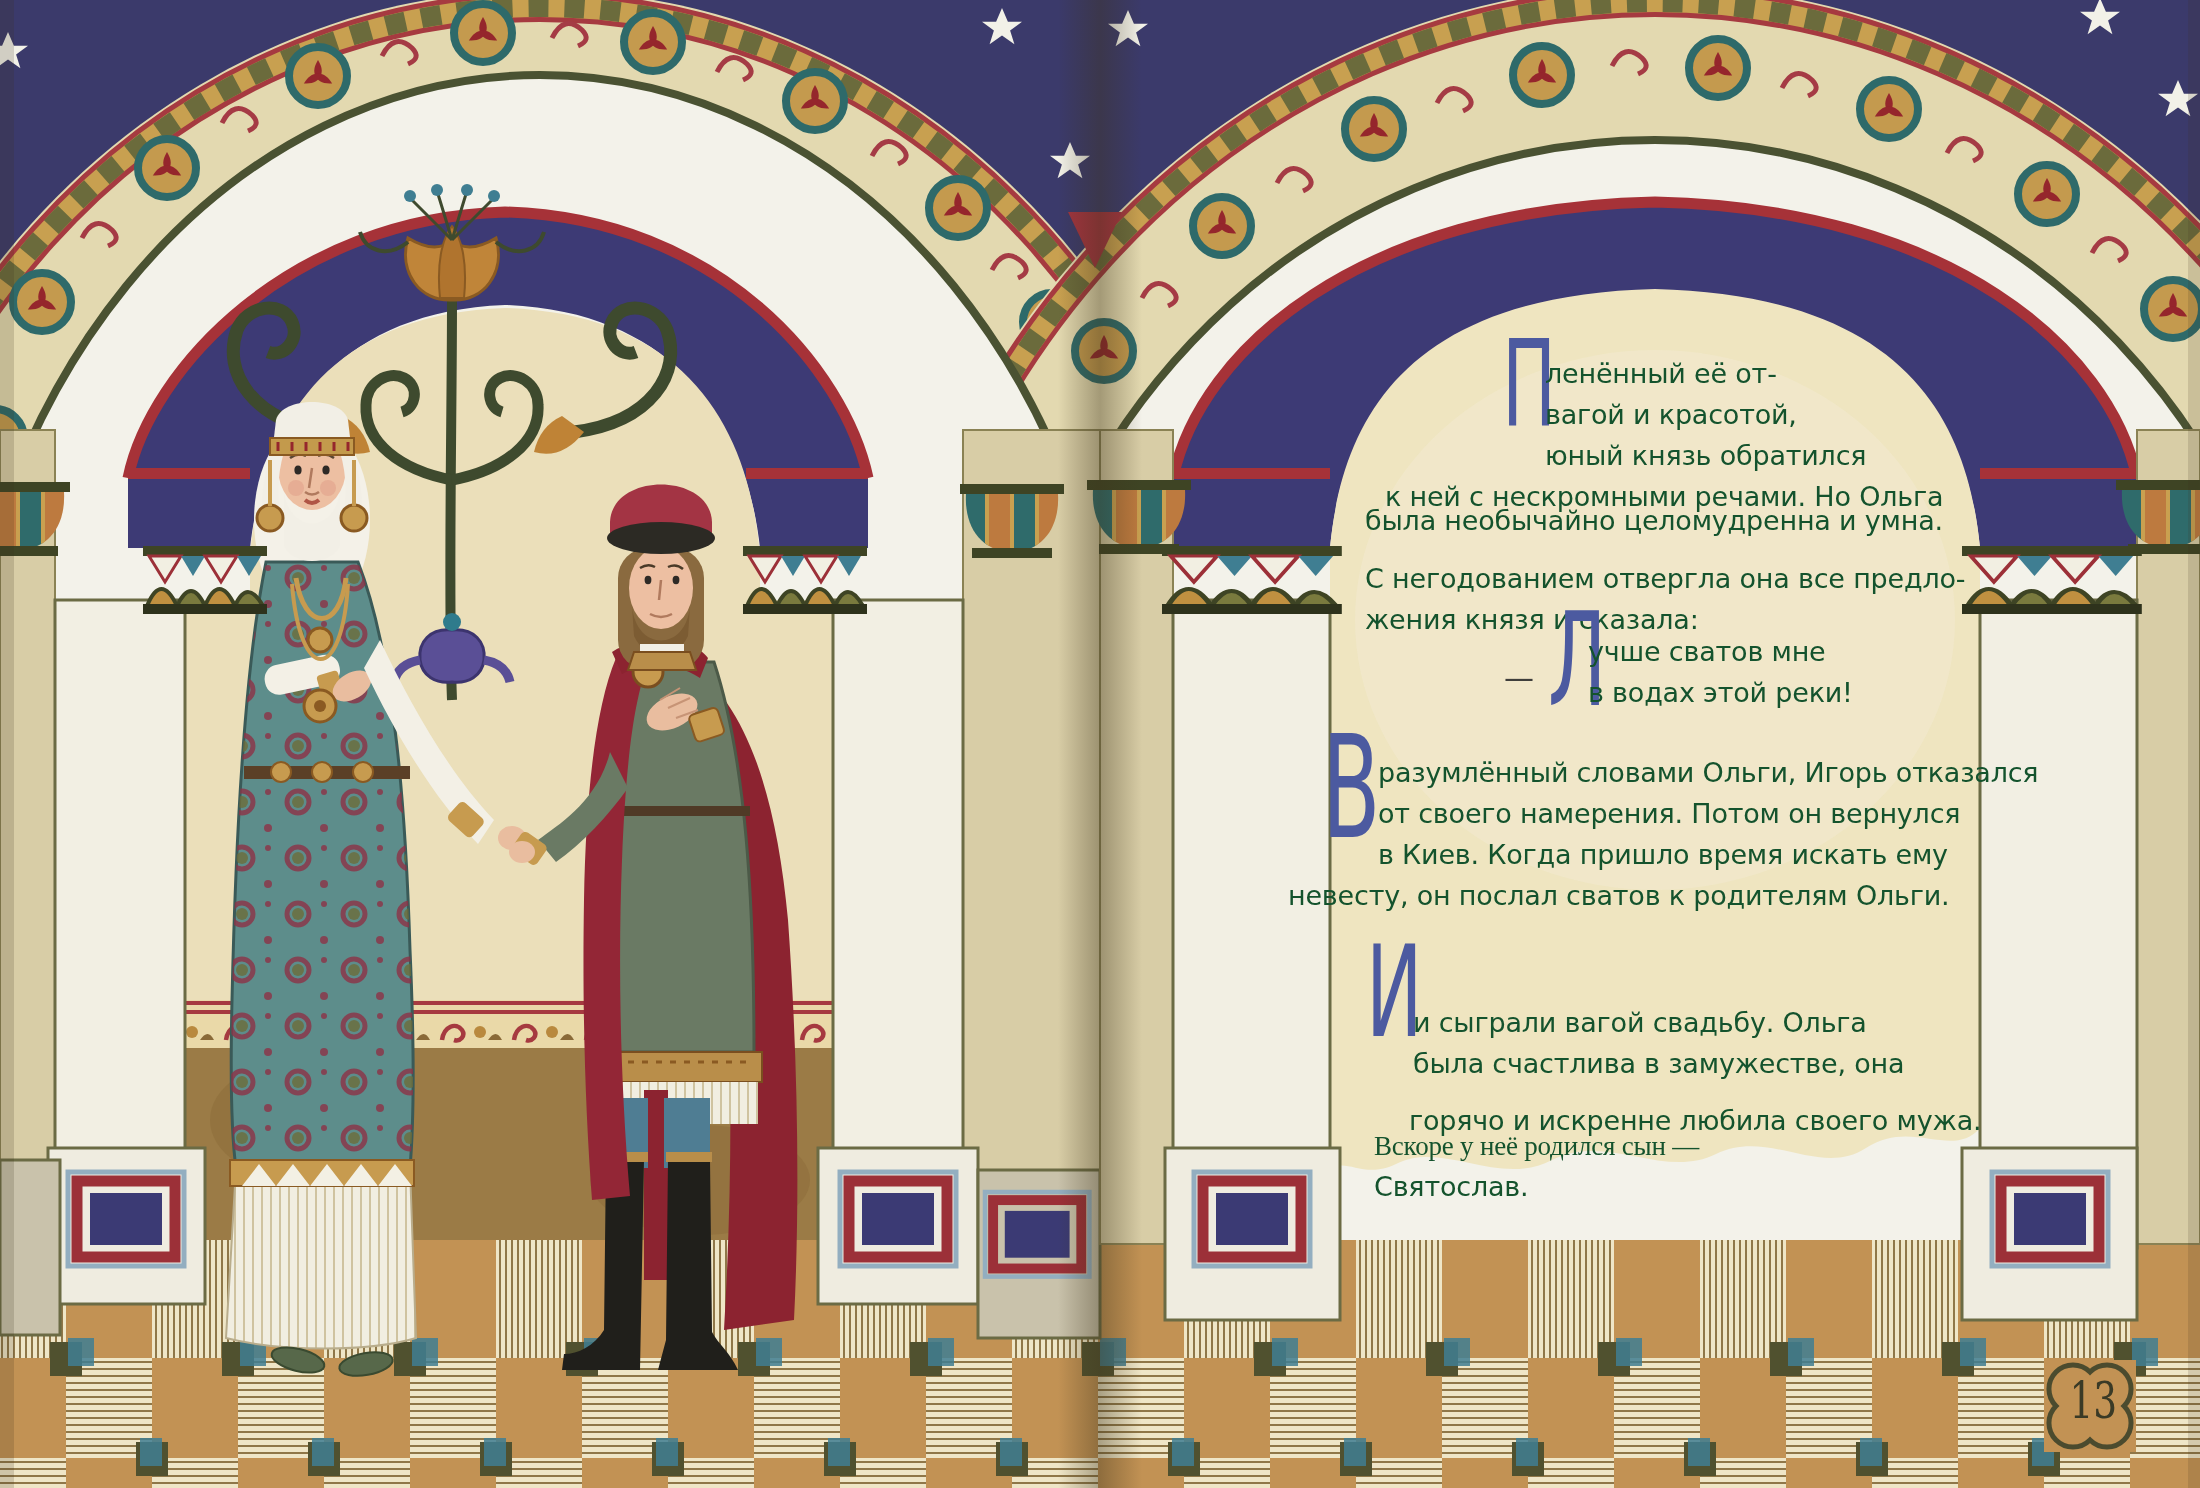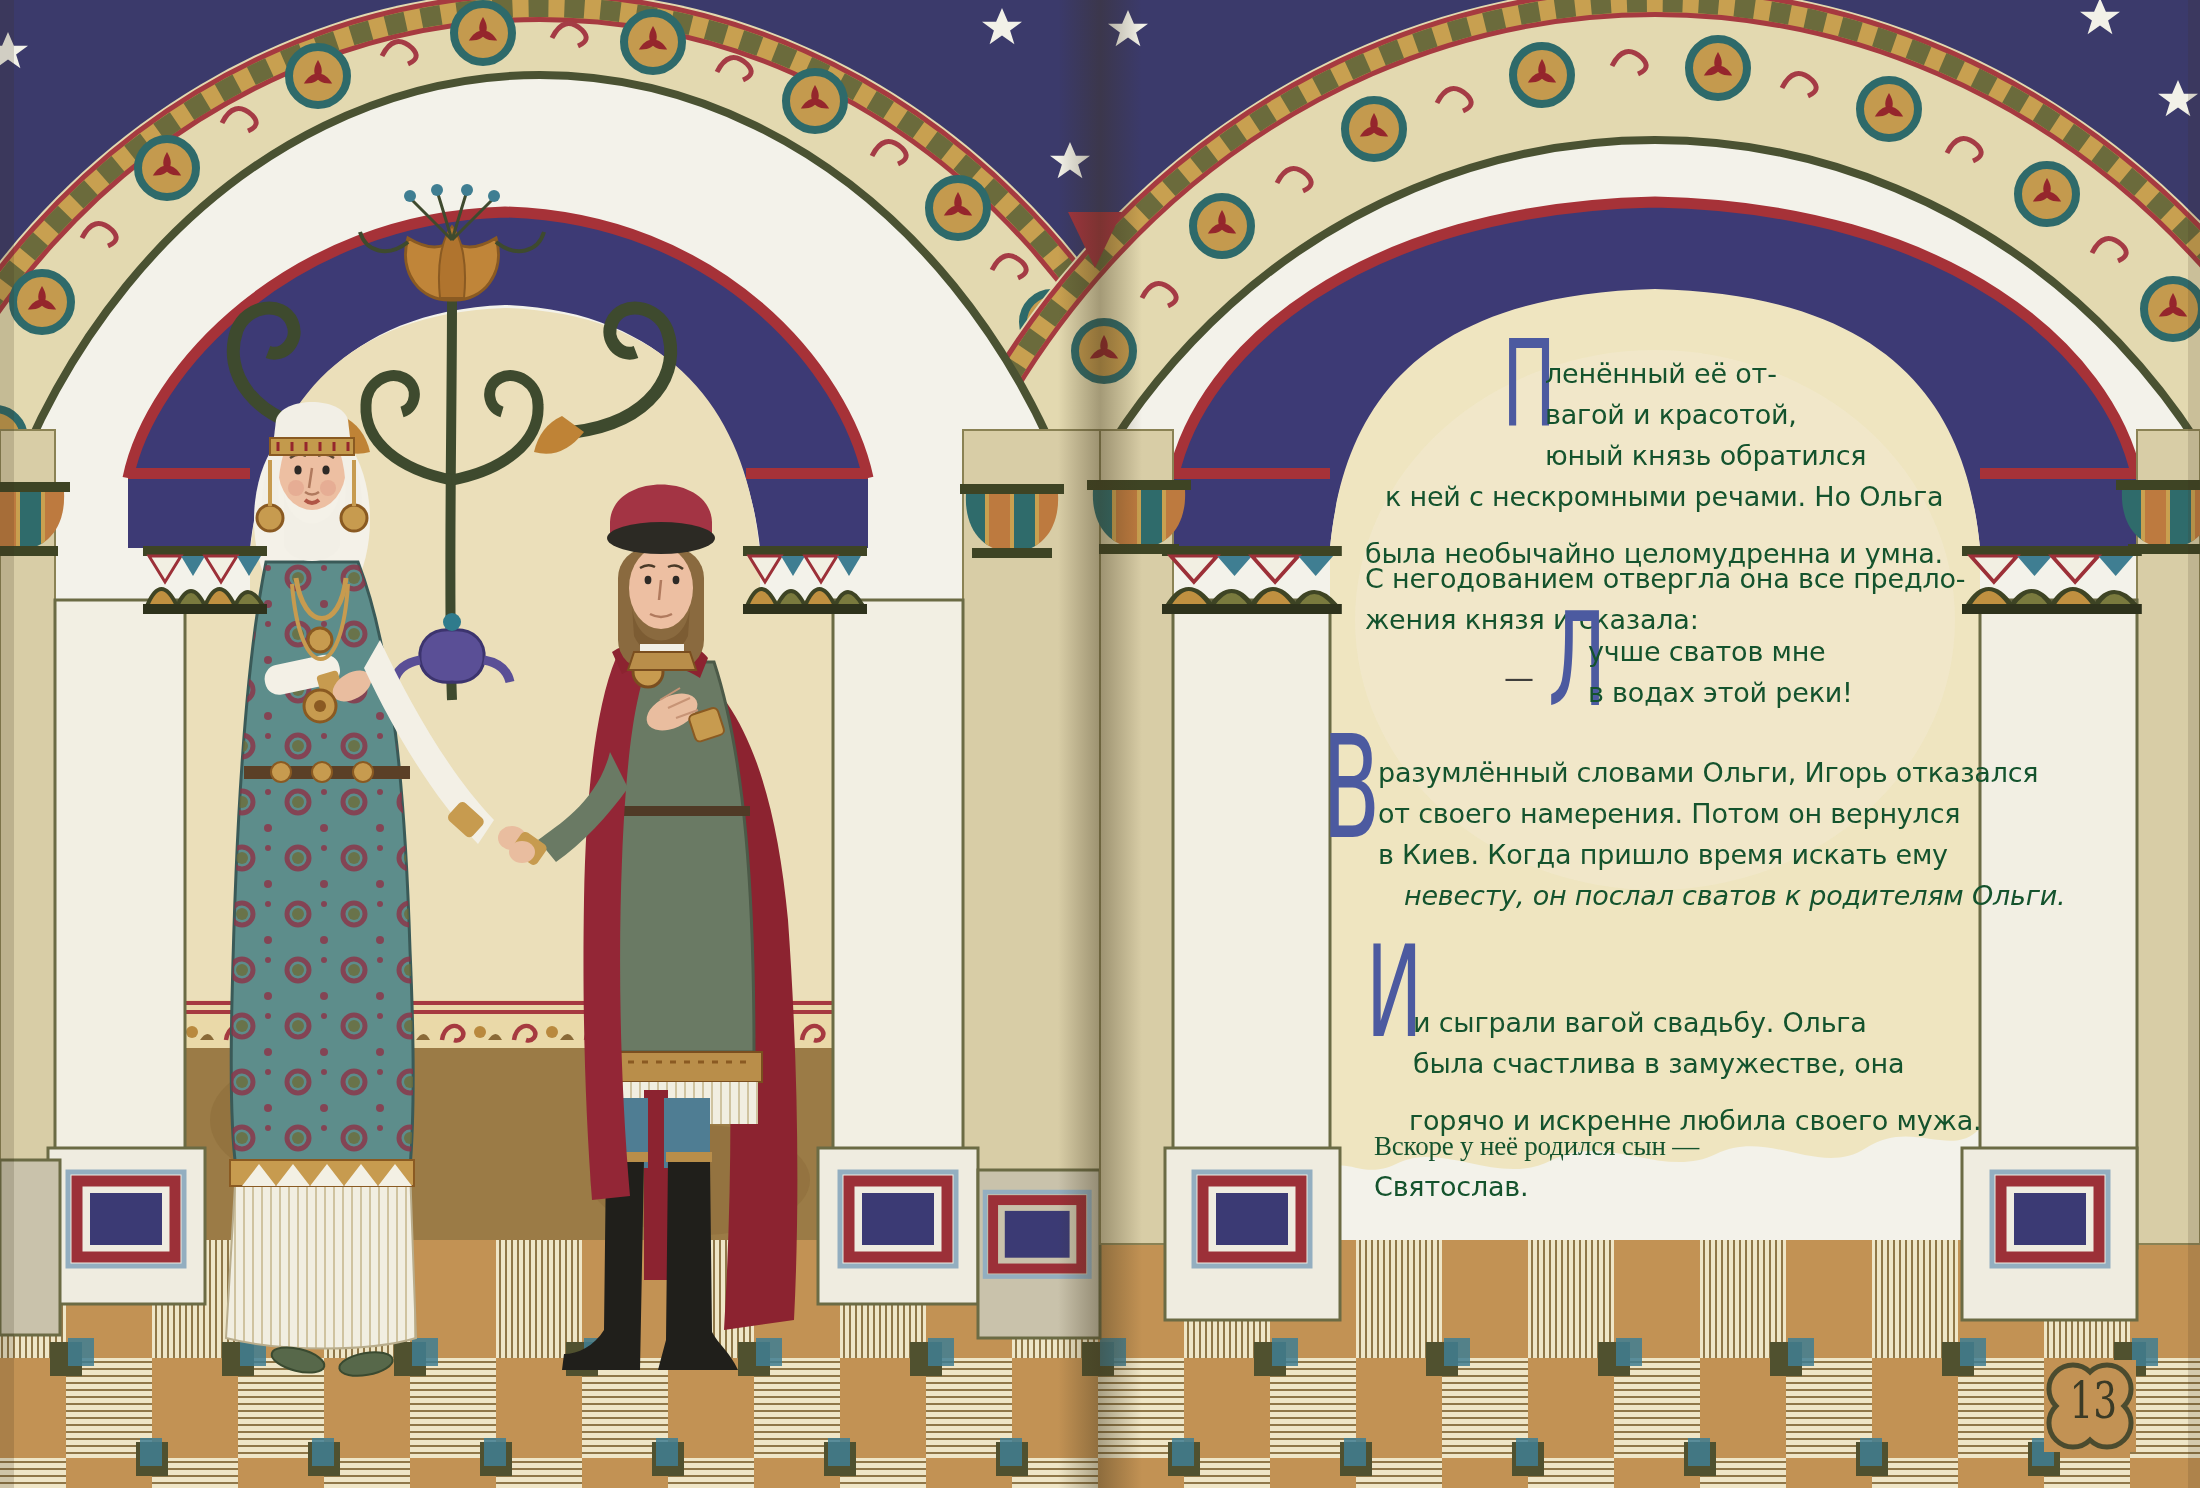--- a/index.html
+++ b/index.html
@@ -358,34 +358,34 @@
   <rect x="2188" y="0" width="12" height="1488" fill="#3c3219" opacity=".15"></rect>
 </svg>
 
 <div class="textlayer">
 
   <span class="dc" style="left:1502px;top:330px;font-size:120px;">П</span>
   <div class="ln" style="left:1545px;top:358px;">ленённый её от-</div>
   <div class="ln" style="left:1545px;top:399px;">вагой и красотой,</div>
   <div class="ln" style="left:1545px;top:440px;">юный князь обратился</div>
   <div class="ln" style="left:1385px;top:481px;">к ней с нескромными речами. Но Ольга</div>
-  <div class="ln" style="left:1365px;top:538px;">была необычайно целомудренна и умна.</div>
+  <div class="ln" style="left:1365px;top:505px;">была необычайно целомудренна и умна.</div>
   <div class="ln" style="left:1365px;top:563px;text-align:right;">С негодованием отвергла она все предло-</div>
   <div class="ln" style="left:1365px;top:604px;">жения князя и сказала:</div>
 
   <span class="qdash" style="left:1504px;top:660px;">—</span>
   <span class="dc" style="left:1548px;top:602px;font-size:130px;">Л</span>
   <div class="ln" style="left:1588px;top:636px;">учше сватов мне</div>
   <div class="ln" style="left:1588px;top:677px;">в водах этой реки!</div>
 
   <span class="dc" style="left:1322px;top:724px;font-size:142px;">В</span>
   <div class="ln" style="left:1378px;top:757px;">разумлённый словами Ольги, Игорь отказался</div>
   <div class="ln" style="left:1378px;top:798px;">от своего намерения. Потом он вернулся</div>
   <div class="ln" style="left:1378px;top:839px;">в Киев. Когда пришло время искать ему</div>
-  <div class="ln" style="left:1404px;top:880px;font-style:italic;">невесту, он послал сватов к родителям Ольги.</div>
+  <div class="ln" style="left:1288px;top:880px;">невесту, он послал сватов к родителям Ольги.</div>
 
   <span class="dc" style="left:1366px;top:936px;font-size:126px;">И</span>
   <div class="ln" style="left:1413px;top:1007px;">и сыграли вагой свадьбу. Ольга</div>
   <div class="ln" style="left:1413px;top:1048px;">была счастлива в замужестве, она</div>
   <div class="ln" style="left:1409px;top:1089px;margin-top:16px;">горячо и искренне любила своего мужа.</div>
   <div class="ln" style="left:1374px;top:1130px;font-family:Liberation Serif, serif;">Вскоре у неё родился сын —</div>
   <div class="ln" style="left:1374px;top:1171px;">Святослав.</div>
 
   <div class="pageno">13</div>
 </div>

